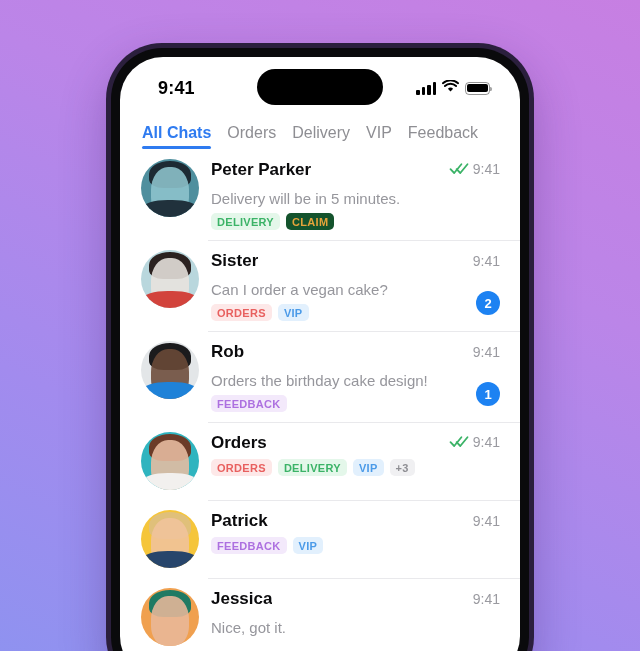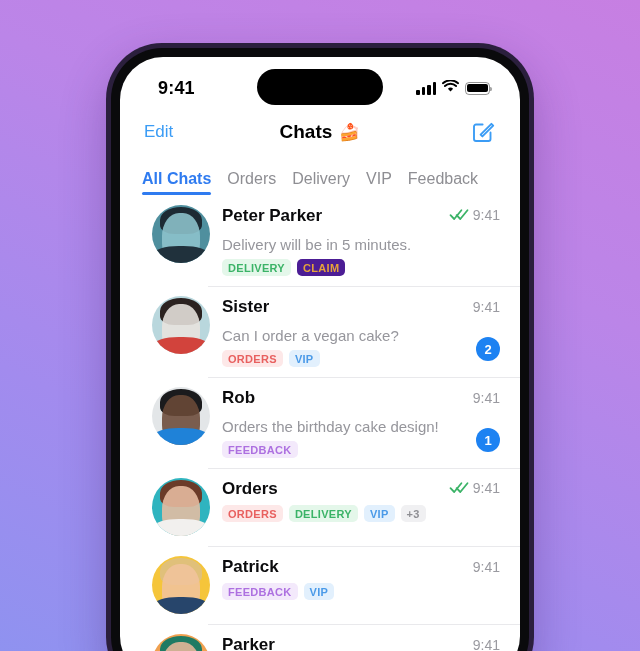--- a/index.html
+++ b/index.html
@@ -150,21 +150,21 @@
     height: 3px;
     background: #2f7bf0;
     border-radius: 2px;
   }
 
   
   #chat-list { padding: 0; }
   .chat-row {
     display: flex;
     align-items: flex-start;
-    padding: 10px 20px 10px 32px;
+    padding: 10px 20px 10px 21px;
     cursor: pointer;
     position: relative;
   }
   .chat-row + .chat-row::before {
     content: "";
     position: absolute;
     left: 88px; right: 0; top: 0;
     height: 1px;
     background: #e9e9ec;
   }
@@ -238,21 +238,21 @@
     font-weight: bold;
     letter-spacing: 0.3px;
     padding: 2.5px 6px;
     border-radius: 5px;
     white-space: nowrap;
   }
   .tag-orders   { background: #fde8e8; color: #e8605f; }
   .tag-delivery { background: #e4f7ea; color: #3bb367; }
   .tag-vip      { background: #e2f0fd; color: #4a9ae8; }
   .tag-feedback { background: #f3e9fb; color: #ad70e0; }
-  .tag-claim    { background: #4c1d95; color: #e5a33a; }
+  .tag-claim    { background: #14532d; color: #e5a33a; }
   .tag-more     { background: #f0f0f2; color: #8e8e93; }
 
   .badge {
     min-width: 24px; height: 24px;
     border-radius: 12px;
     background: #1d82f2;
     color: #fff;
     font-size: 13px;
     font-weight: bold;
     display: flex;
@@ -288,33 +288,20 @@
             <path d="M2.9 6.0 A8 8 0 0 1 14.1 6.0" stroke="#000" stroke-width="1.9" fill="none" stroke-linecap="round"></path>
             <path d="M0.9 3.2 A11.5 11.5 0 0 1 16.1 3.2" stroke="#000" stroke-width="1.9" fill="none" stroke-linecap="round"></path>
           </svg>
         </span>
         <span class="batt">
               <span></span>
             </span>
       </div>
     </div>
 
-    <div id="nav-bar">
-      <div id="edit-button">Edit</div>
-      <div id="nav-title">
-        <span>Chats</span>
-        <span id="nav-title-emoji">🍰</span>
-      </div>
-      <div id="compose-button">
-        <svg width="26" height="26" viewBox="0 0 26 26">
-          <path d="M20.5 13.5 V20 a2 2 0 0 1 -2 2 H6 a2 2 0 0 1 -2 -2 V7.5 a2 2 0 0 1 2 -2 h6.6" stroke="#3b9cf5" stroke-width="1.9" fill="none" stroke-linecap="round"></path>
-          <path d="M10.6 15.6 L21.4 4.8 L23.2 6.6 L12.4 17.4 Z" fill="none" stroke="#3b9cf5" stroke-width="1.9" stroke-linejoin="round"></path>
-        </svg>
-      </div>
-    </div>
 
     <div id="tabs">
           <div class="tab active">All Chats</div>
           <div class="tab">Orders</div>
           <div class="tab">Delivery</div>
           <div class="tab">VIP</div>
           <div class="tab">Feedback</div>
         </div>
 
     <div id="chat-list">
@@ -427,21 +414,21 @@
               </div>
             </div>
           </div>
           <div class="chat-row">
             <div class="avatar" style="background: rgb(240, 160, 79);">
               <div class="hair" style="background: rgb(31, 122, 99);"></div>
               <div class="face" style="background: rgb(232, 183, 154);"></div>
             </div>
             <div class="chat-content">
               <div class="chat-top-line">
-                <div class="chat-name">Parker</div>
+                <div class="chat-name">Jessica</div>
                 <div class="chat-meta">
                   <div class="chat-time">9:41</div>
                 </div>
               </div>
               <div class="chat-preview">Nice, got it.</div>
             </div>
           </div>
         </div>
 
   </div>

